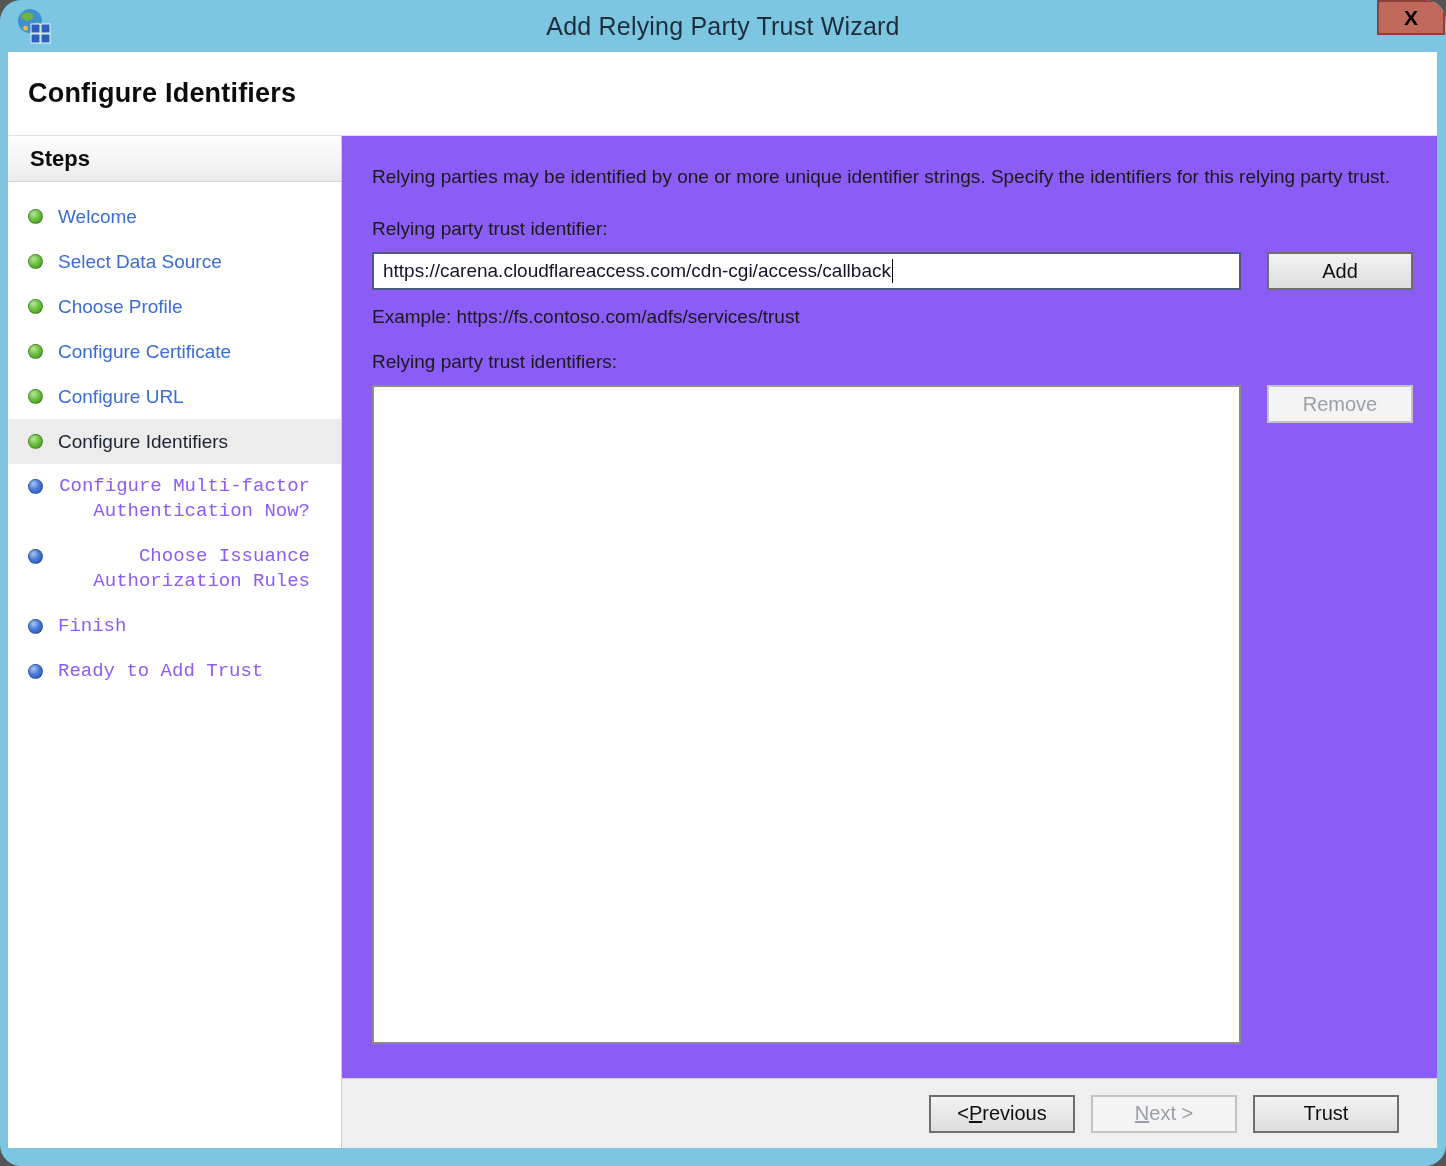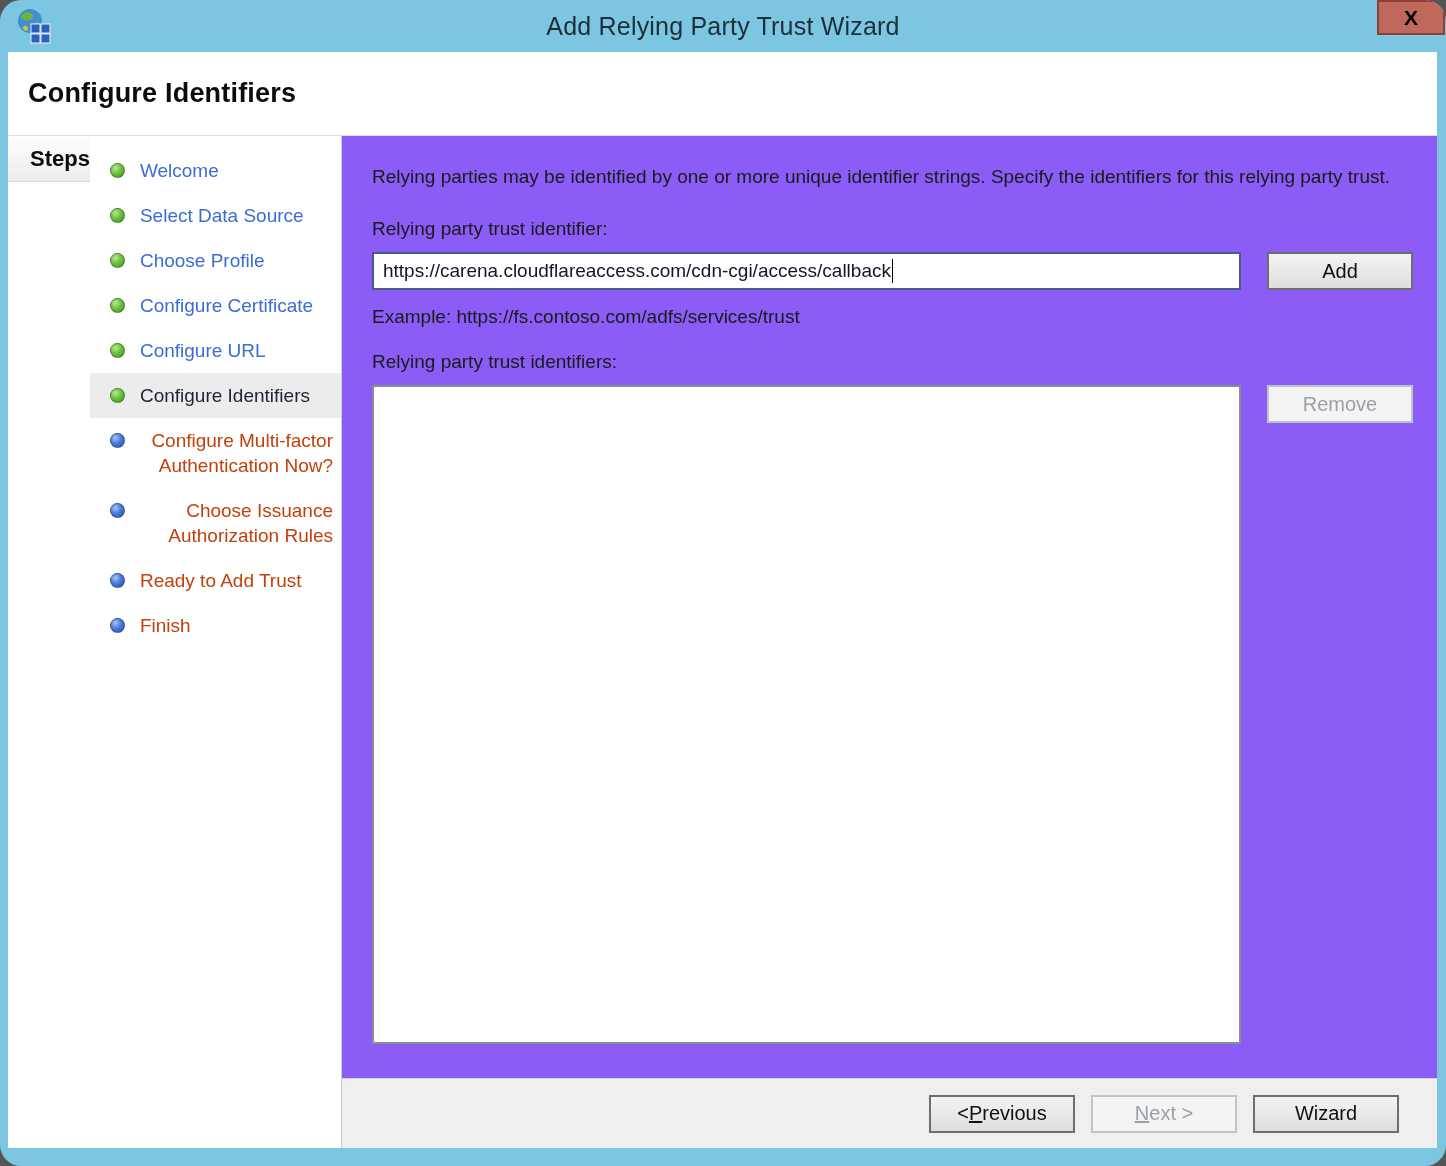--- a/index.html
+++ b/index.html
@@ -36,21 +36,21 @@
     height:84px; background:#fff; display:flex; align-items:center;
     padding-left:20px; border-bottom:1px solid #e0e0e0; flex:none;
   }
   .page-heading { font-size:27px; font-weight:bold; color:#0a0c0e; letter-spacing:.2px; }
 
   .body { flex:1; display:flex; min-height:0; }
 
   
   .sidebar {
     width:334px; flex:none; background:#fff;
-    border-right:1px solid #cccccc; display:flex; flex-direction:row;
+    border-right:1px solid #cccccc; display:flex; flex-direction:column;
   }
   .steps-header {
     height:46px; flex:none; display:flex; align-items:center; padding-left:22px;
     background:linear-gradient(#fefefe,#ececec); border-bottom:1px solid #d6d6d6;
     font-size:22px; font-weight:bold; color:#0a0c0e;
   }
   .steps-list { padding-top:12px; }
   .step {
     display:flex; align-items:flex-start; gap:15px;
     padding:10px 8px 10px 20px; font-size:19px; line-height:25px; cursor:default;text-align:right;
@@ -61,21 +61,21 @@
   }
   .step.done  .bullet, .step.current .bullet {
     background:radial-gradient(circle at 35% 30%, #b8e59a 0%, #6cc23e 45%, #3f8f22 100%);
   }
   .step.upcoming .bullet {
     background:radial-gradient(circle at 35% 30%, #a9c6f2 0%, #4a7bd9 45%, #2553b0 100%);
   }
   .step.done .step-label { color:#3b6cd6; cursor:pointer; }
   .step.current { background:#ececec; }
   .step.current .step-label { color:#1b2430; }
-  .step.upcoming .step-label { color:#c2410c; }
+  .step.upcoming .step-label { color:#8b5cf6;font-family:Liberation Mono, monospace; }
   .step-label { max-width:252px; }
 
   
   .content { flex:1; background:#8b5cf6; display:flex; flex-direction:column; min-width:0; }
   .content-main { flex:1; padding:27px 24px 0 30px; display:flex; flex-direction:column; min-height:0; }
 
   .description { font-size:19px; line-height:27px; color:#1a1a1a; max-width:1030px; margin-bottom:28px; }
   .field-label { font-size:19px; color:#1a1a1a; margin-bottom:12px; }
 
   .input-row { display:flex; align-items:flex-start; gap:26px; }
@@ -177,25 +177,25 @@
             <div class="step upcoming">
           <span class="bullet"></span>
           <span class="step-label">Configure Multi-factor Authentication Now?</span>
         </div>
             <div class="step upcoming">
           <span class="bullet"></span>
           <span class="step-label">Choose Issuance Authorization Rules</span>
         </div>
             <div class="step upcoming">
           <span class="bullet"></span>
+          <span class="step-label">Finish</span>
+        </div>
+            <div class="step upcoming">
+          <span class="bullet"></span>
           <span class="step-label">Ready to Add Trust</span>
-        </div>
-            <div class="step upcoming">
-          <span class="bullet"></span>
-          <span class="step-label">Finish</span>
         </div>
           </div>
       </div>
 
       <div class="content">
         <div class="content-main">
 
           <div class="description">Relying parties may be identified by one or more unique identifier strings. Specify the identifiers for this relying party trust.</div>
 
           <div class="field-label">Relying party trust identifier:</div>
@@ -222,19 +222,19 @@
         <div class="footer">
           <button class="btn">
             <span>&lt; </span>
               <span class="u">P</span>
               <span>revious</span>
           </button>
           <button class="btn disabled" disabled="">
             <span class="u">N</span>
               <span>ext &gt;</span>
           </button>
-          <button class="btn">Wizard</button>
+          <button class="btn">Trust</button>
         </div>
       </div>
 
     </div>
   </div>
 </div>
 
 </body></html>

